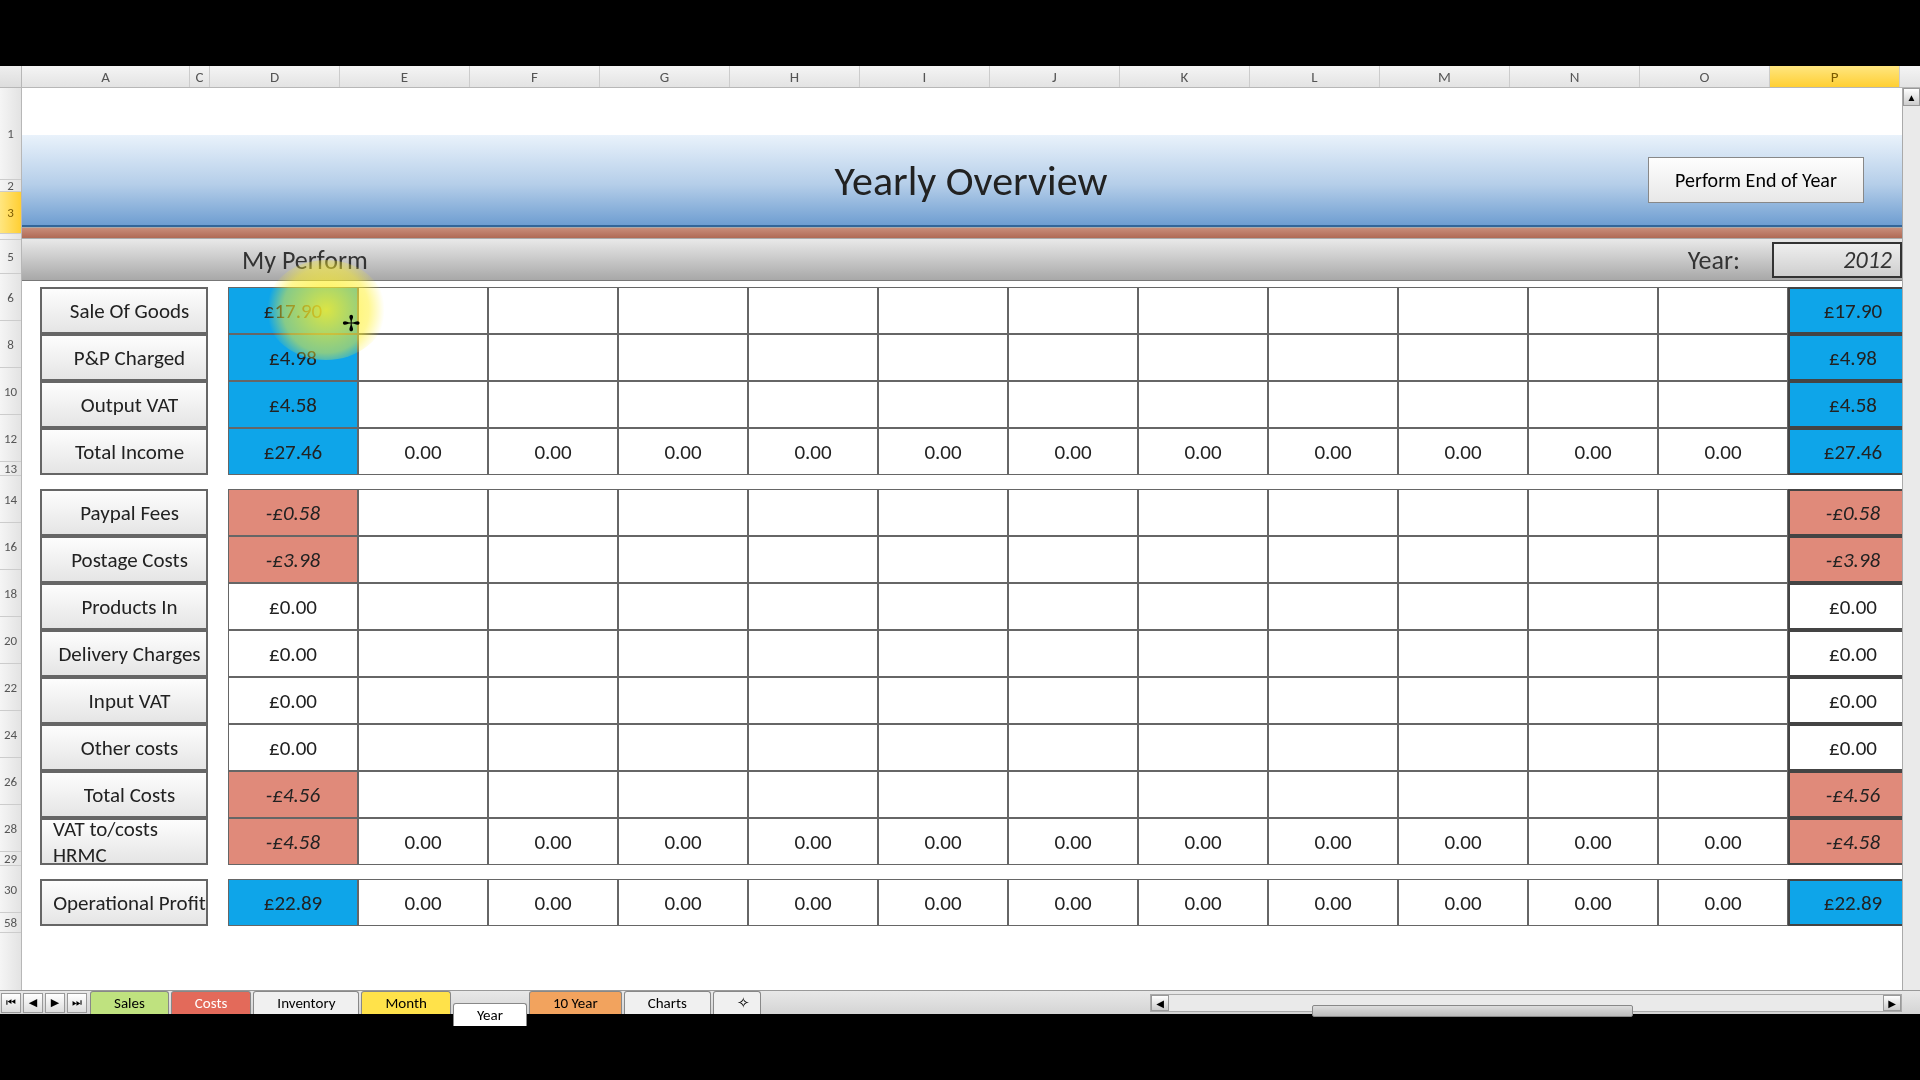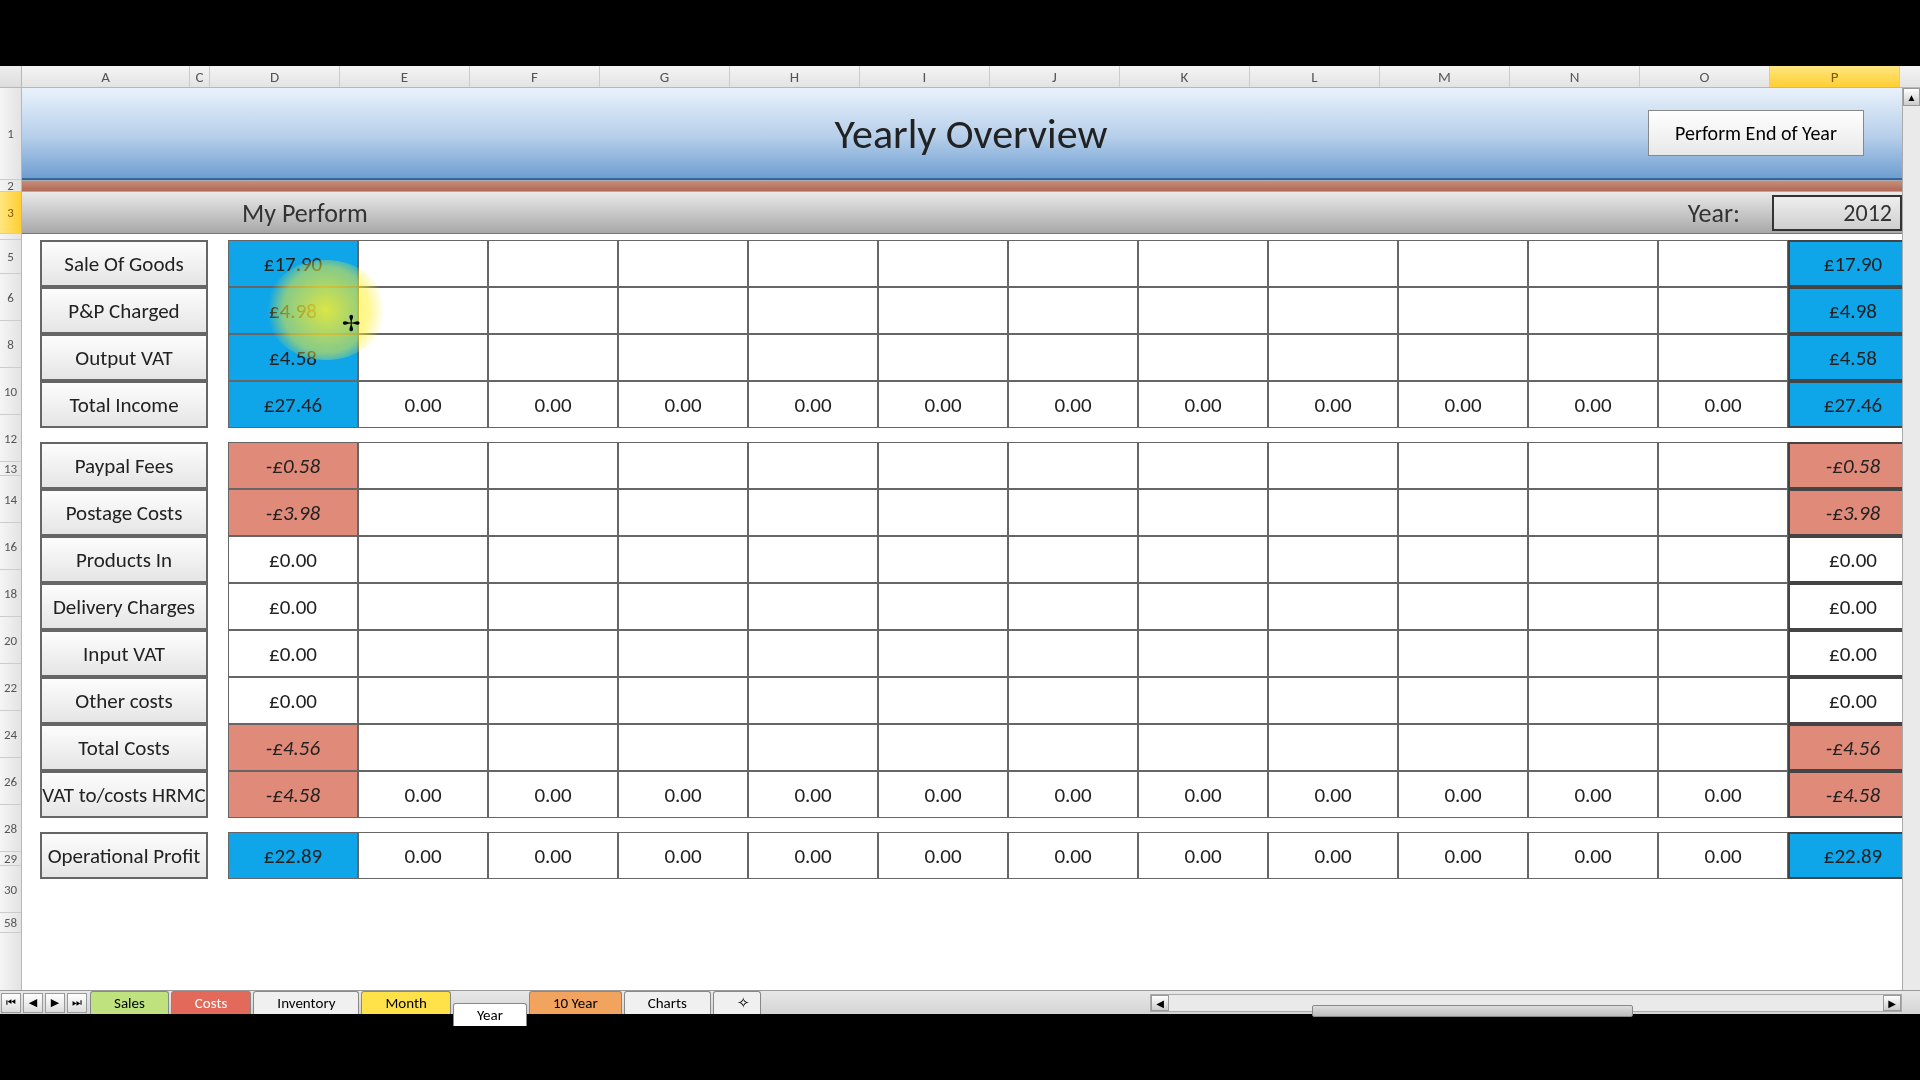--- a/index.html
+++ b/index.html
@@ -64,20 +64,21 @@
     position: relative;
     overflow: hidden;
     background: #fff;
   }
   .banner {
     height: 92px;
     background: linear-gradient(#e9f2fb,#b5cee9 55%,#6f9ed1);
     border-bottom: 2px solid #336699;
     display:flex;align-items:center;justify-content:center;
     position: relative;
+    margin-top: 47px;
   }
   .banner-title {
     font-size: 42px;
     color: #222;
   }
   .banner-btn {
     position: absolute;
     right: 56px;
     top: 22px;
     height: 46px;
@@ -107,37 +108,39 @@
   .companybar .cname { position:absolute; left: 220px; }
   .companybar .ylbl { position:absolute; right: 180px; }
   .companybar .yval {
     position: absolute; right: 18px;
     width: 130px; height: 36px;
     background: linear-gradient(#eee,#cfcfcf);
     border: 2px solid #333;
     display:flex;align-items:center;justify-content:flex-end;
     padding-right:8px;
     font-size: 24px;
+    font-style: italic;
   }
   .datazone {
     padding-top: 6px;
   }
   .mrow {
     display:flex;
     align-items: stretch;
     height: 47px;
   }
   .mrow .lbl {
     width: 168px;
     margin-left: 18px;
     background: linear-gradient(#fdfdfd,#e5e5e5);
     border: 2px solid #666;
     display:flex;align-items:center;justify-content:center;
     font-size: 21px;
     color: #222;
+    padding-left: 11px;
   }
   .mrow .gap { width: 20px; }
   .mrow .cell, .mrow .tot {
     width: 130px;
     border: 1px solid #666;
     display:flex;align-items:center;justify-content:center;
     font-size: 21px;
     color: #222;
   }
   .mrow .tot {

